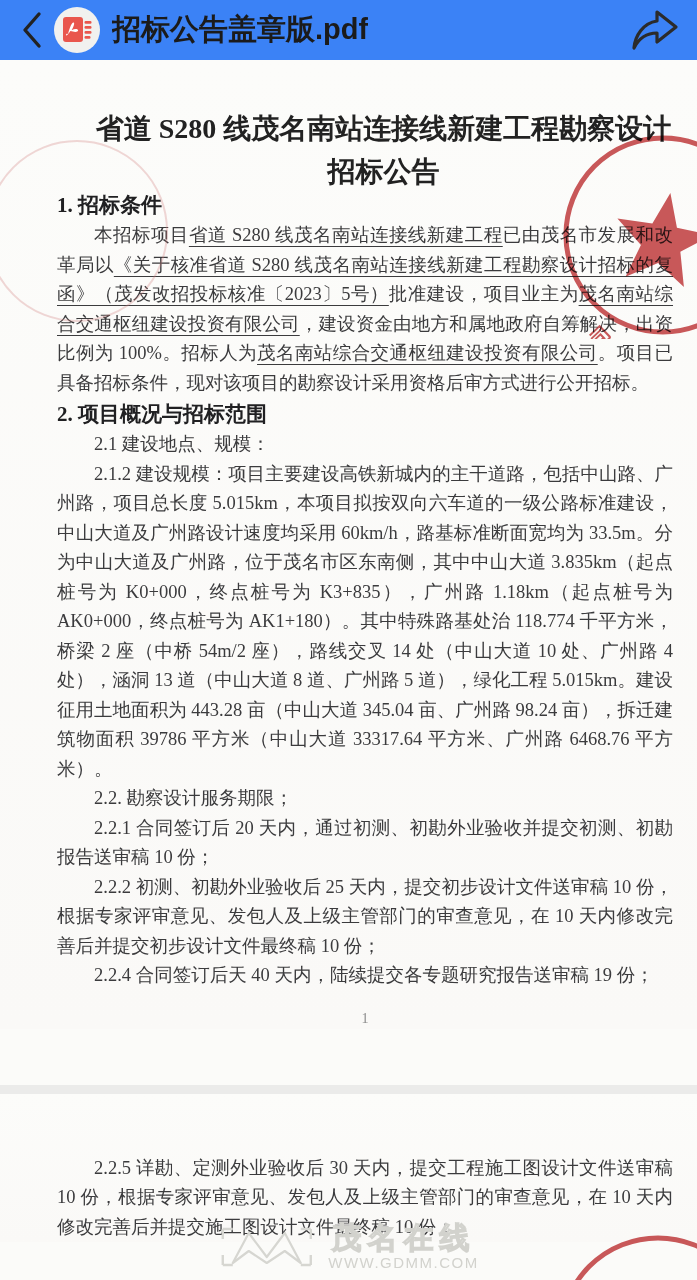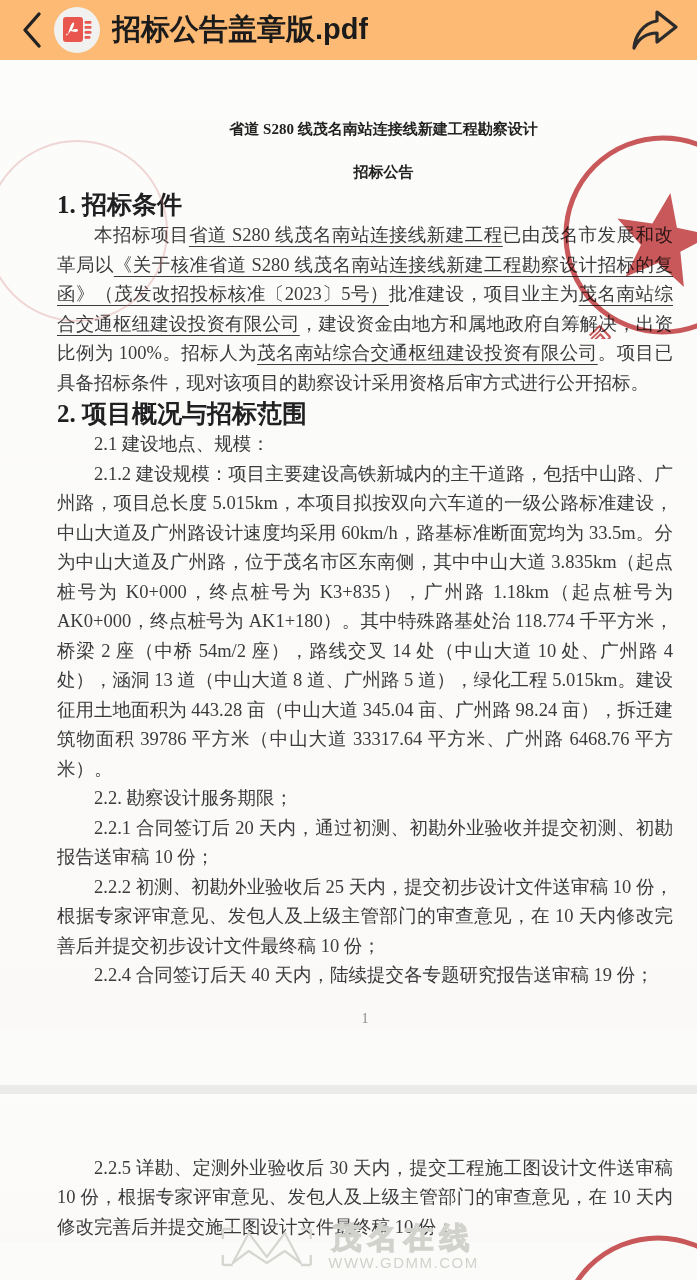--- a/index.html
+++ b/index.html
@@ -1,36 +1,36 @@
 <!DOCTYPE html>
 <html><head>
 <meta charset="utf-8">
 <style>
   html,body{margin:0;padding:0;background:#e9e9e9;}
   #screen{position:relative;width:697px;height:1280px;margin:0 auto;overflow:hidden;
           background:#fbfbf9;font-family:"Liberation Serif",serif;}
 
   
   .appbar{position:relative;height:60px;display:flex;align-items:center;
-          padding:0 14px;background:#fdba74;font-family:"Liberation Sans",sans-serif;z-index:5;}
+          padding:0 14px;background:#3b82f6;font-family:"Liberation Sans",sans-serif;z-index:5;}
   .back-btn{width:34px;height:56px;display:flex;align-items:center;justify-content:center;cursor:pointer;}
   .pdf-badge{width:46px;height:46px;border-radius:50%;background:#f1f1ef;
              display:flex;align-items:center;justify-content:center;margin-left:6px;}
   .appbar-title{margin-left:12px;font-size:29px;font-weight:700;color:#1b1b1b;
                 white-space:nowrap;overflow:hidden;text-overflow:ellipsis;max-width:440px;}
   .share-btn{margin-left:auto;width:56px;height:56px;display:flex;align-items:center;justify-content:center;cursor:pointer;}
 
   
   .page{position:relative;background:linear-gradient(#fcfcfa,#faf9f7);}
   .doc{padding:0 24px 0 57px;color:#3b3b3d;font-size:18.5px;line-height:29.5px;text-align:justify;}
   .doc p{margin:0;text-indent:37px;}
-  .doc h3{margin:0;font-size:25px;line-height:32px;color:#202022;font-weight:700;text-indent:0;text-align:left;}
+  .doc h3{margin:0;font-size:21px;line-height:32px;color:#202022;font-weight:700;text-indent:0;text-align:left;}
   .doc .u{text-decoration:underline;text-underline-offset:5px;text-decoration-thickness:1px;}
 
-  .doc-title{text-align:center;font-weight:700;font-size:15px;line-height:34px;color:#222;margin:0;}
+  .doc-title{text-align:center;font-weight:700;font-size:28px;line-height:34px;color:#222;margin:0;}
   .doc-title.t1{padding-top:52px;}
   .doc-title.t2{margin-top:9px;}
   .sec1{margin-top:24px;}
   .sec2{margin-top:2px;}
 
   .page-num{text-align:center;color:#8b8b8b;font-size:14px;line-height:20px;margin-top:18px;}
   .page-sep{height:9px;background:#ebebea;margin-top:56px;}
   .page2 .doc{padding-top:60px;}
 
   

